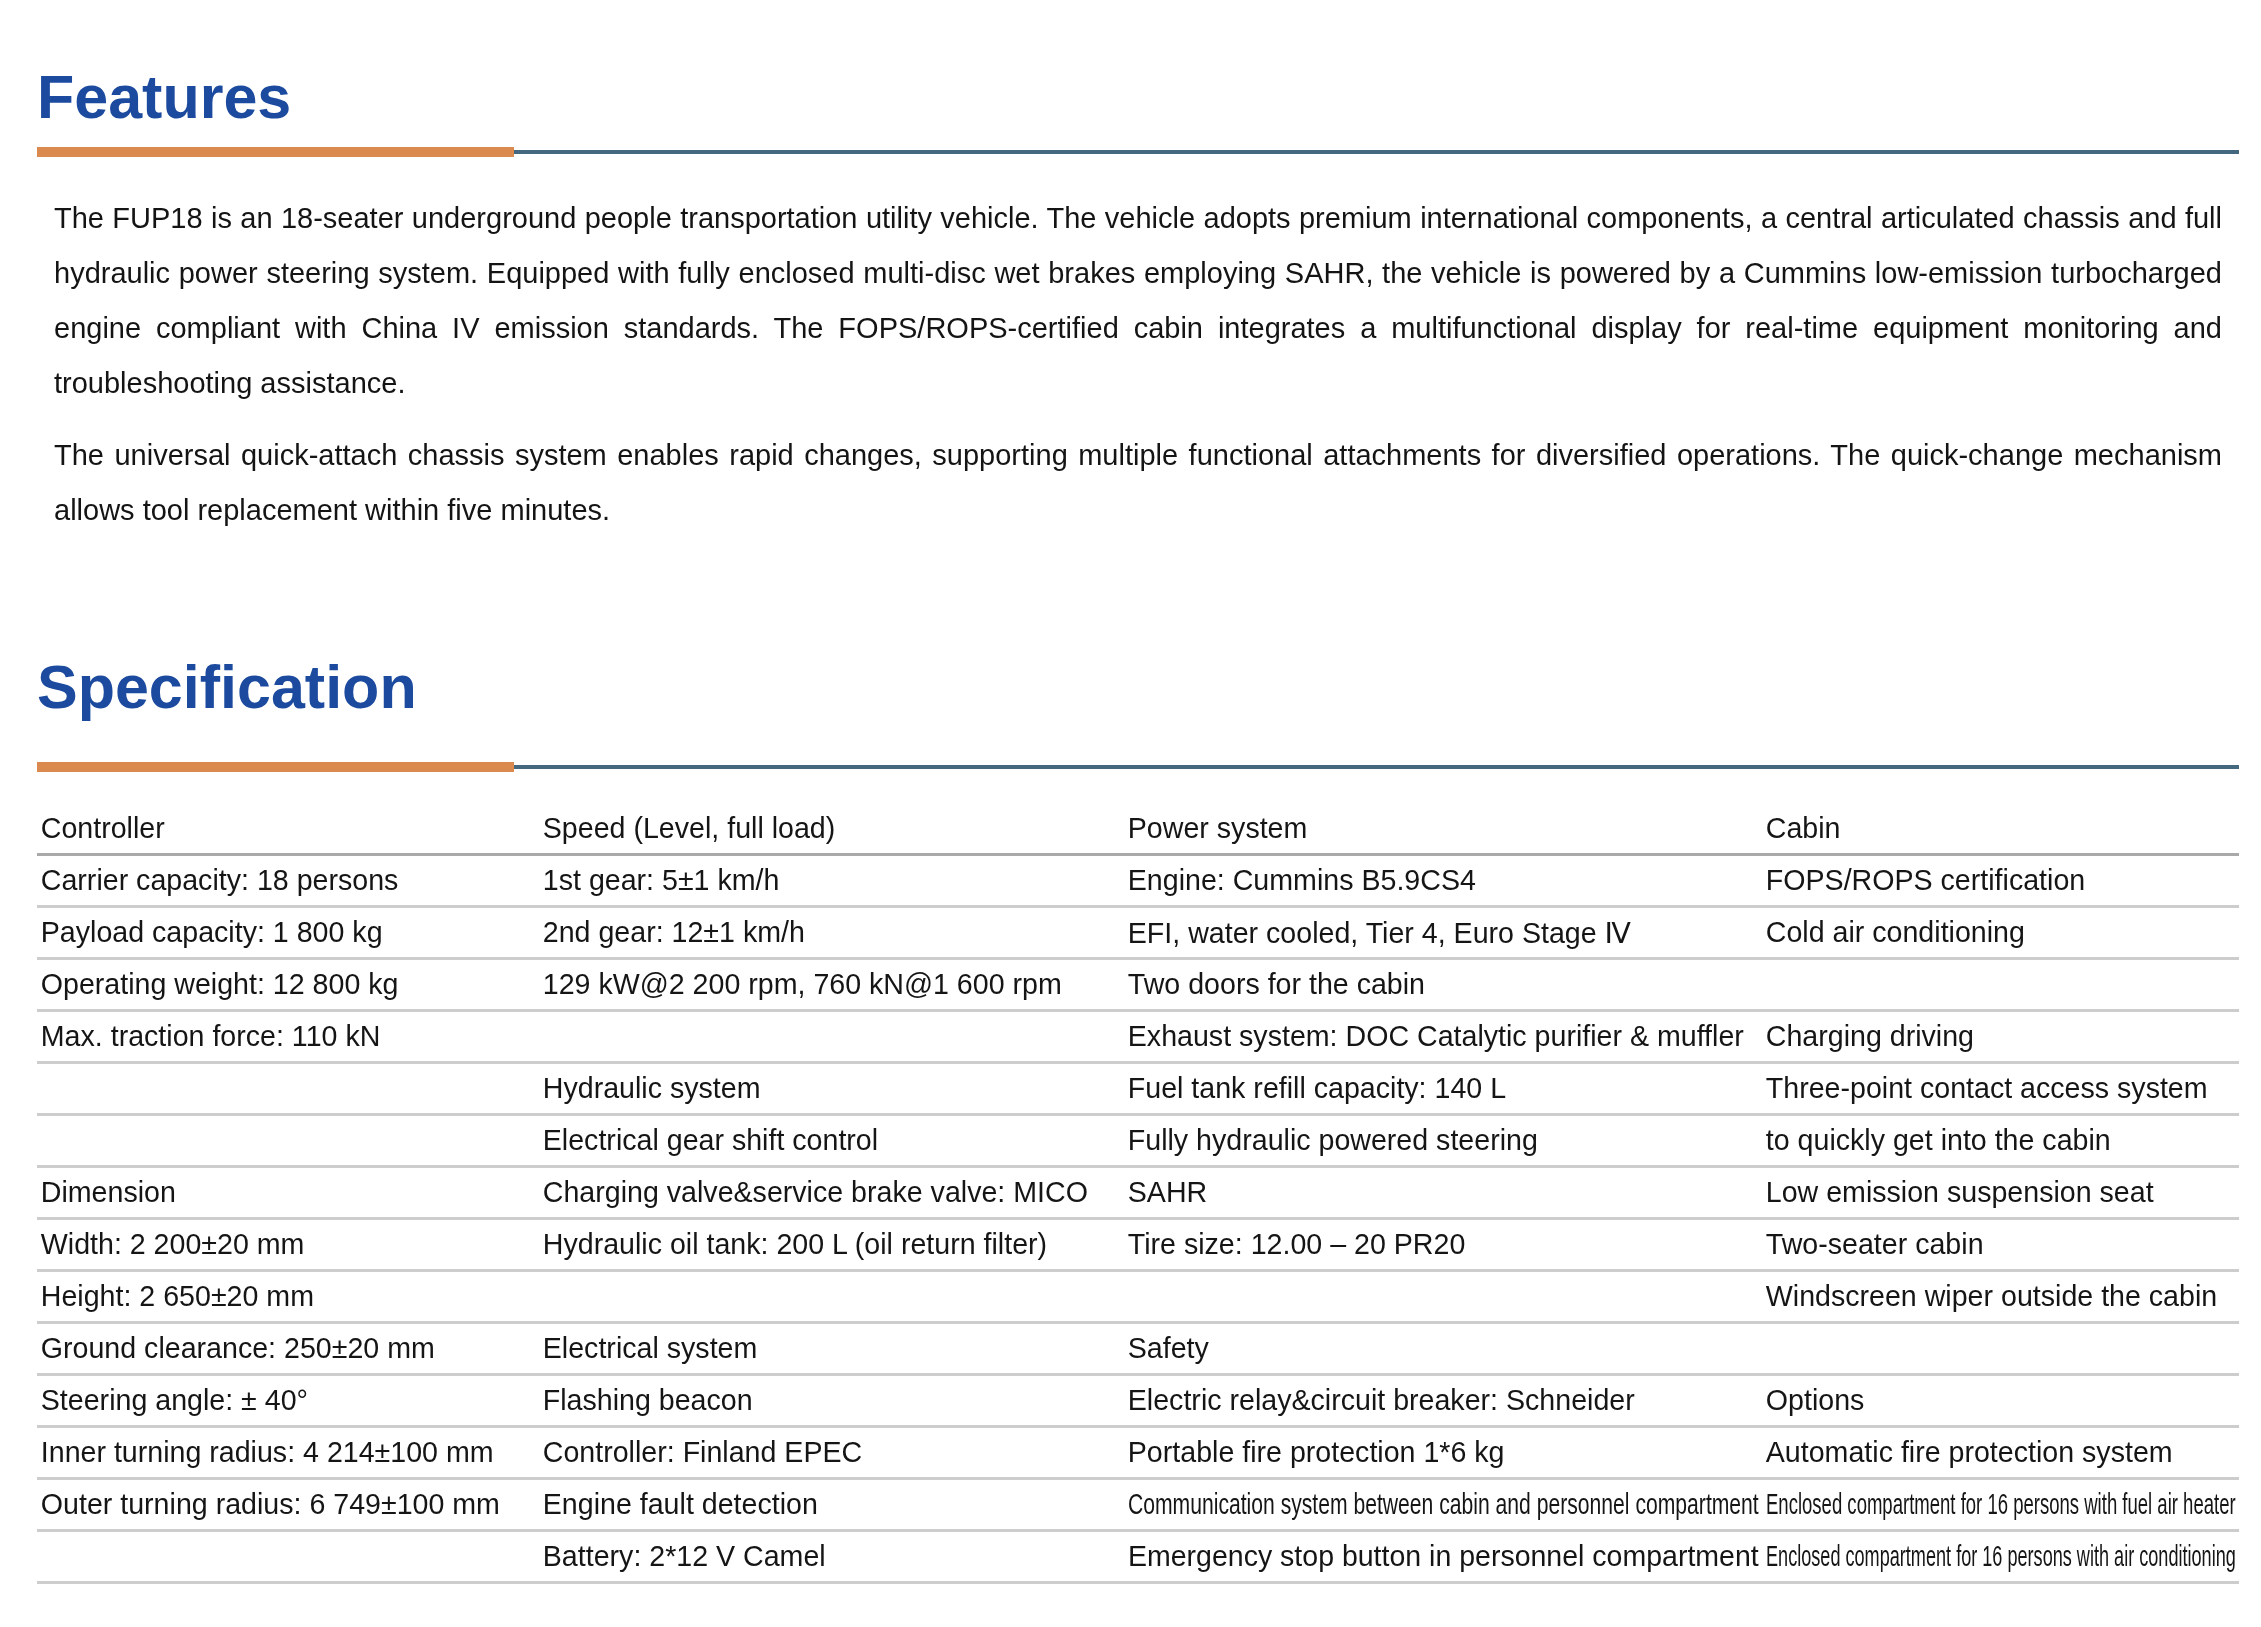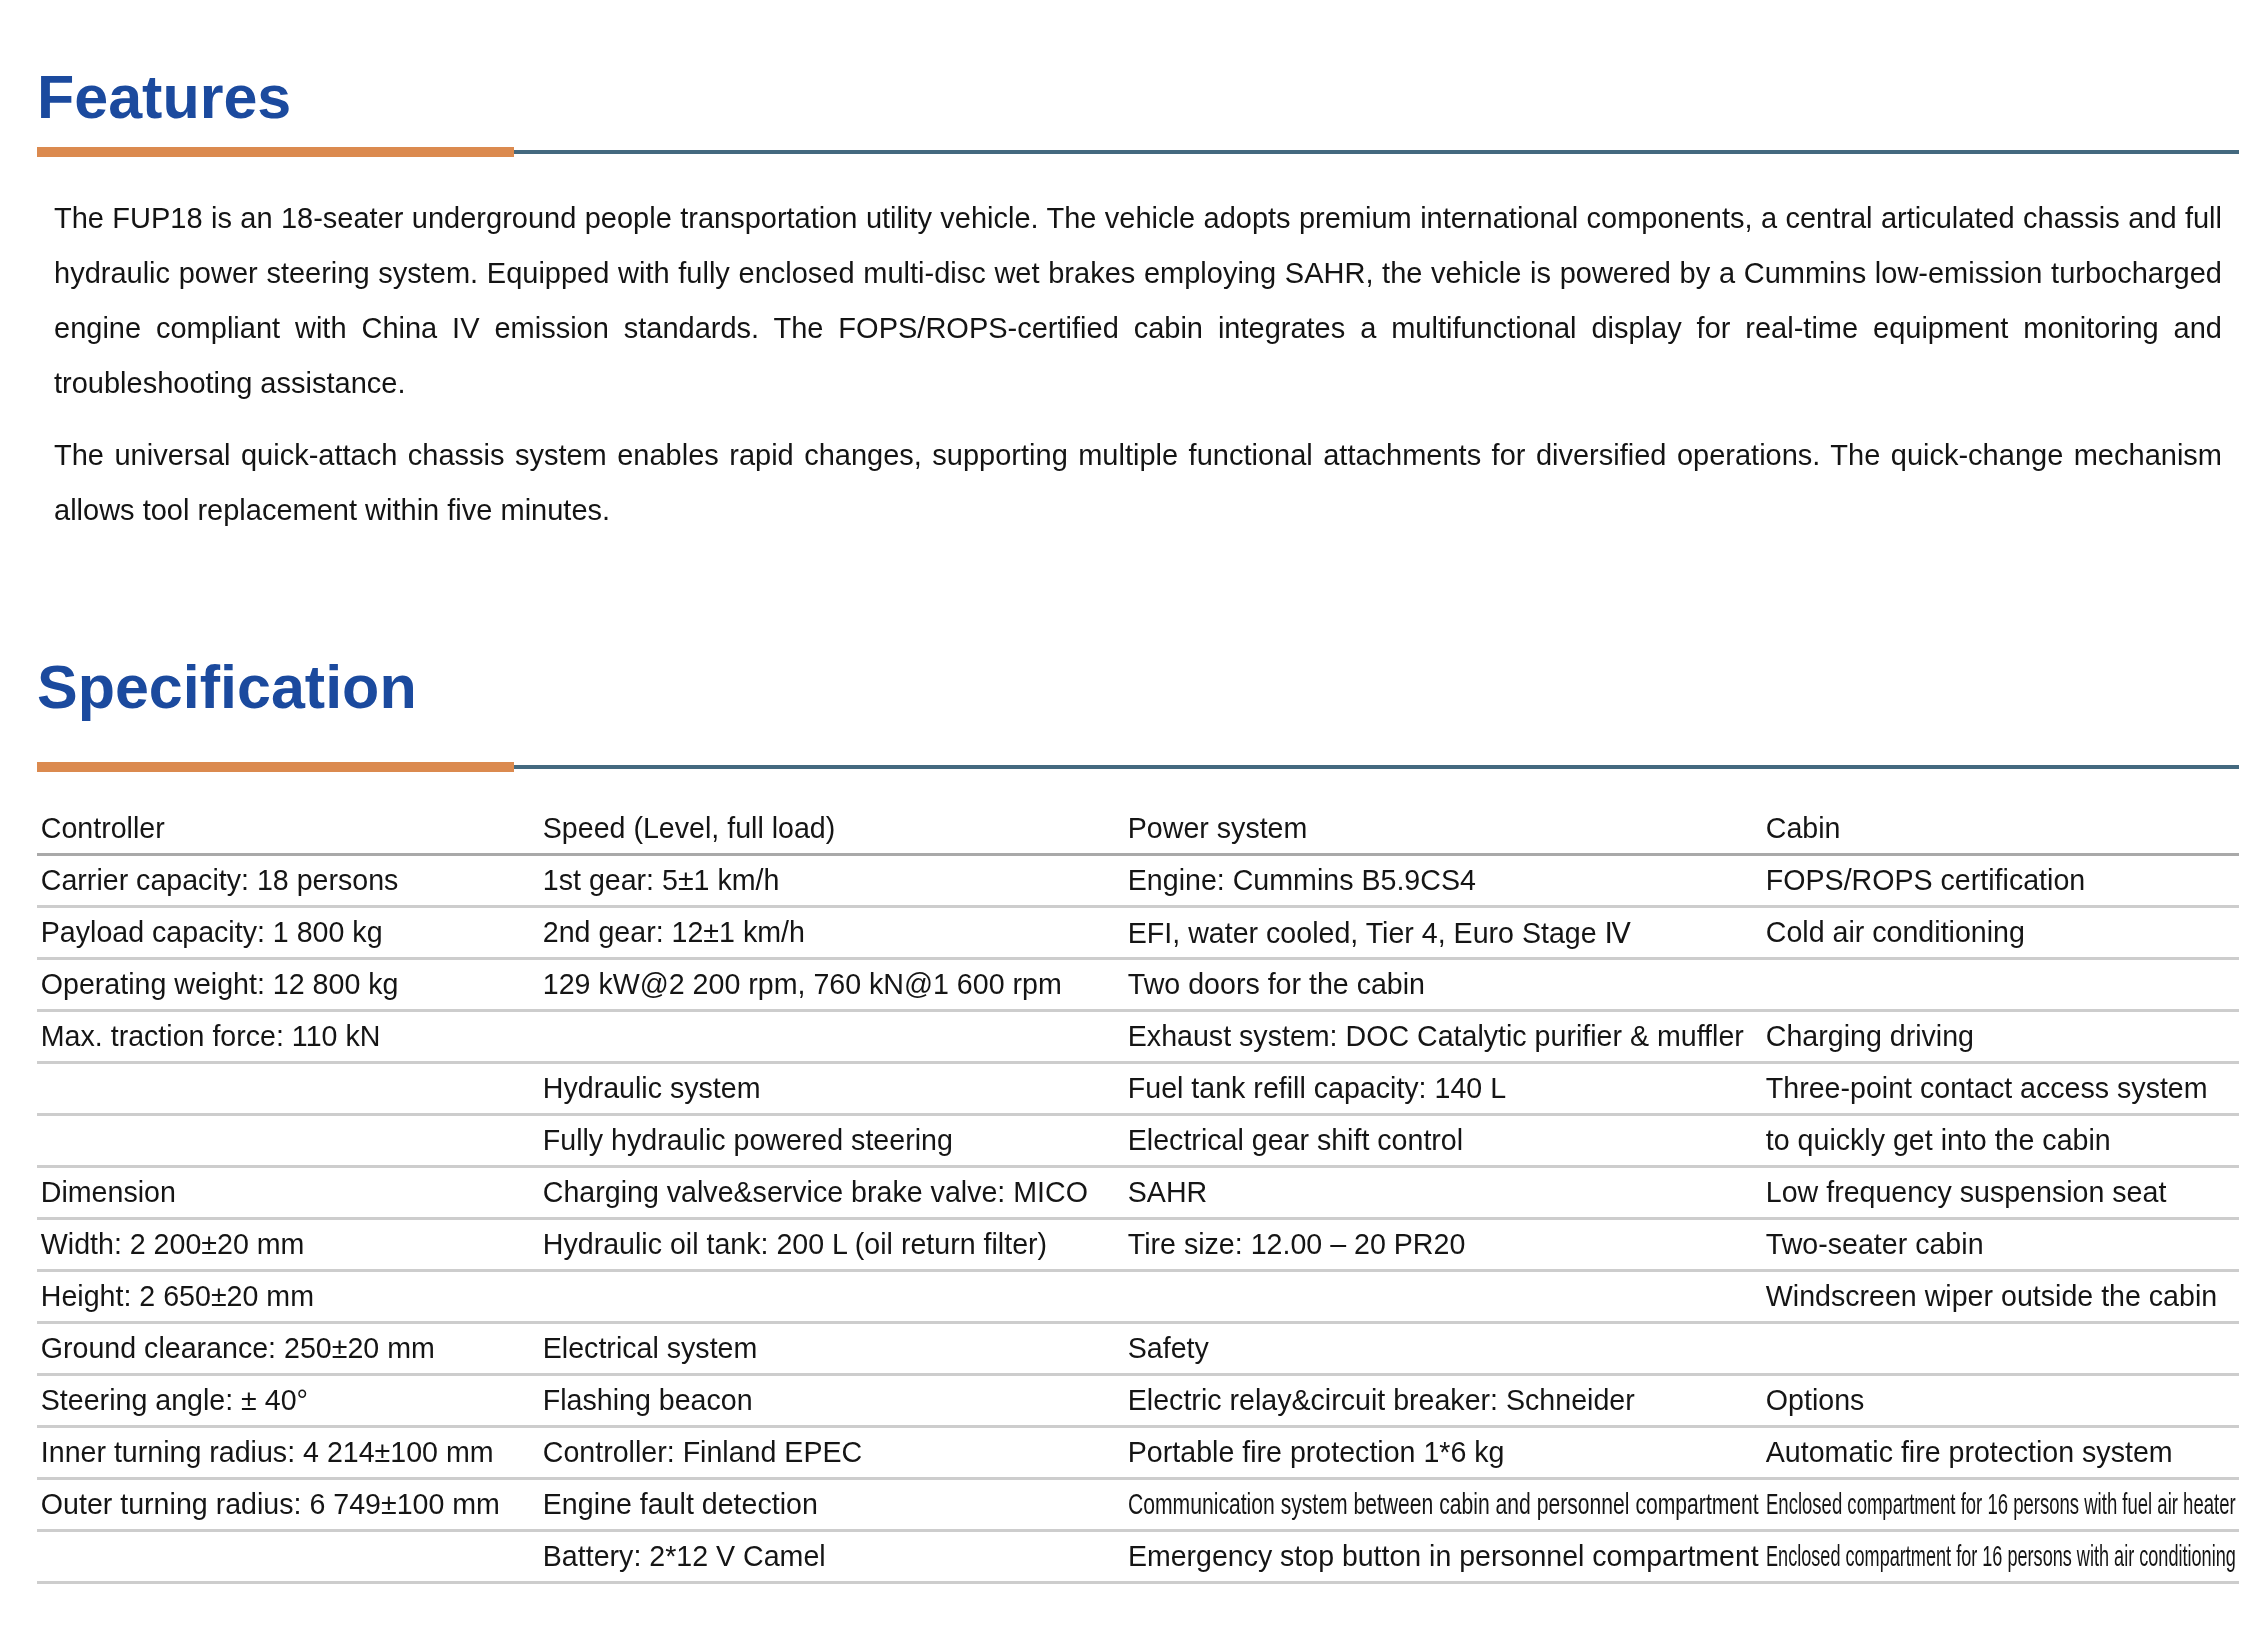--- a/index.html
+++ b/index.html
@@ -177,41 +177,41 @@
             </div>
             <div class="spec-cell">
               <span class="txt">Three-point contact access system</span>
             </div>
           </div>
           <div class="spec-row">
             <div class="spec-cell">
               <span class="txt"></span>
             </div>
             <div class="spec-cell">
+              <span class="txt">Electrical gear shift control</span>
+            </div>
+            <div class="spec-cell">
               <span class="txt">Fully hydraulic powered steering</span>
             </div>
             <div class="spec-cell">
-              <span class="txt">Electrical gear shift control</span>
-            </div>
-            <div class="spec-cell">
               <span class="txt">to quickly get into the cabin</span>
             </div>
           </div>
           <div class="spec-row">
             <div class="spec-cell hdr">
               <span class="txt">Dimension</span>
             </div>
             <div class="spec-cell">
               <span class="txt">Charging valve&amp;service brake valve: MICO</span>
             </div>
             <div class="spec-cell">
               <span class="txt">SAHR</span>
             </div>
             <div class="spec-cell">
-              <span class="txt">Low frequency suspension seat</span>
+              <span class="txt">Low emission suspension seat</span>
             </div>
           </div>
           <div class="spec-row">
             <div class="spec-cell">
               <span class="txt">Width: 2 200±20 mm</span>
             </div>
             <div class="spec-cell">
               <span class="txt">Hydraulic oil tank: 200 L (oil return filter)</span>
             </div>
             <div class="spec-cell">

